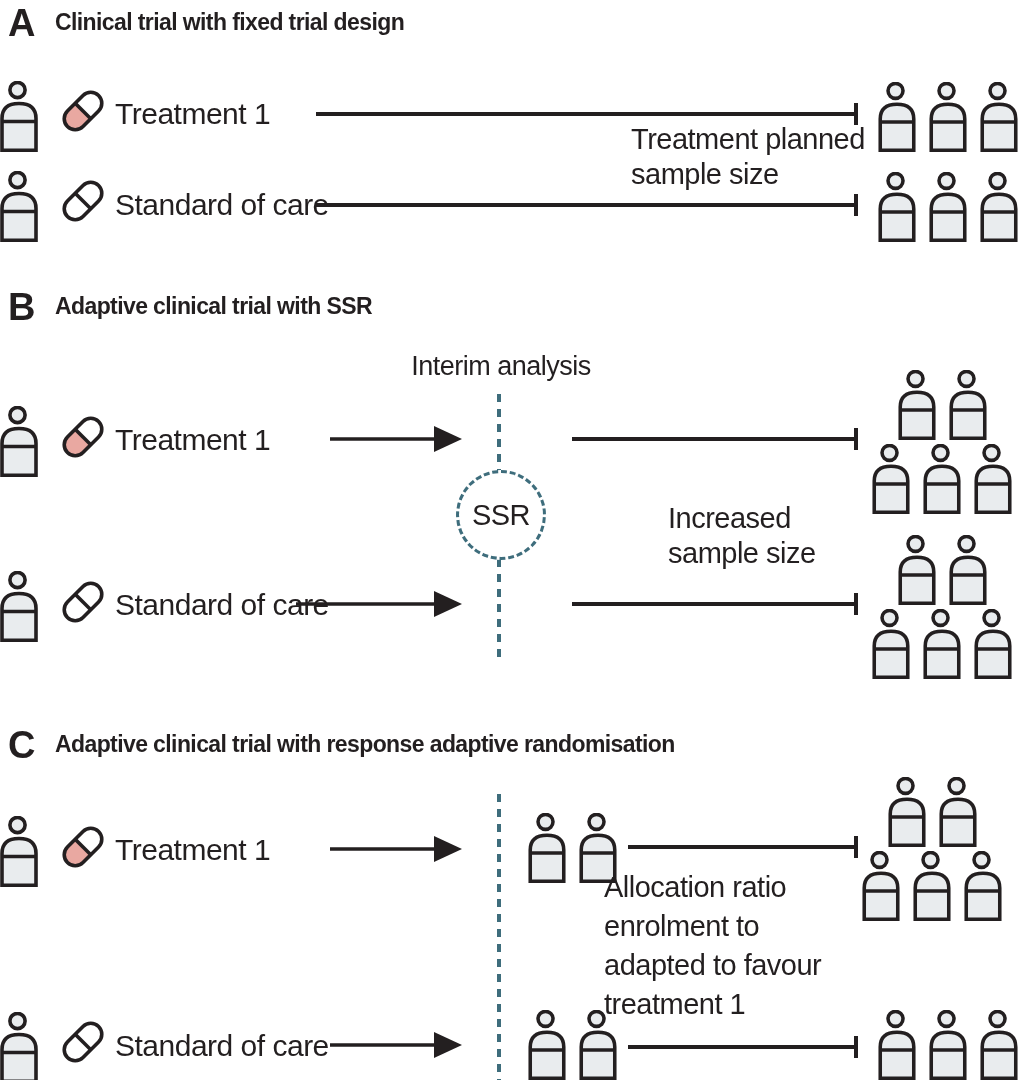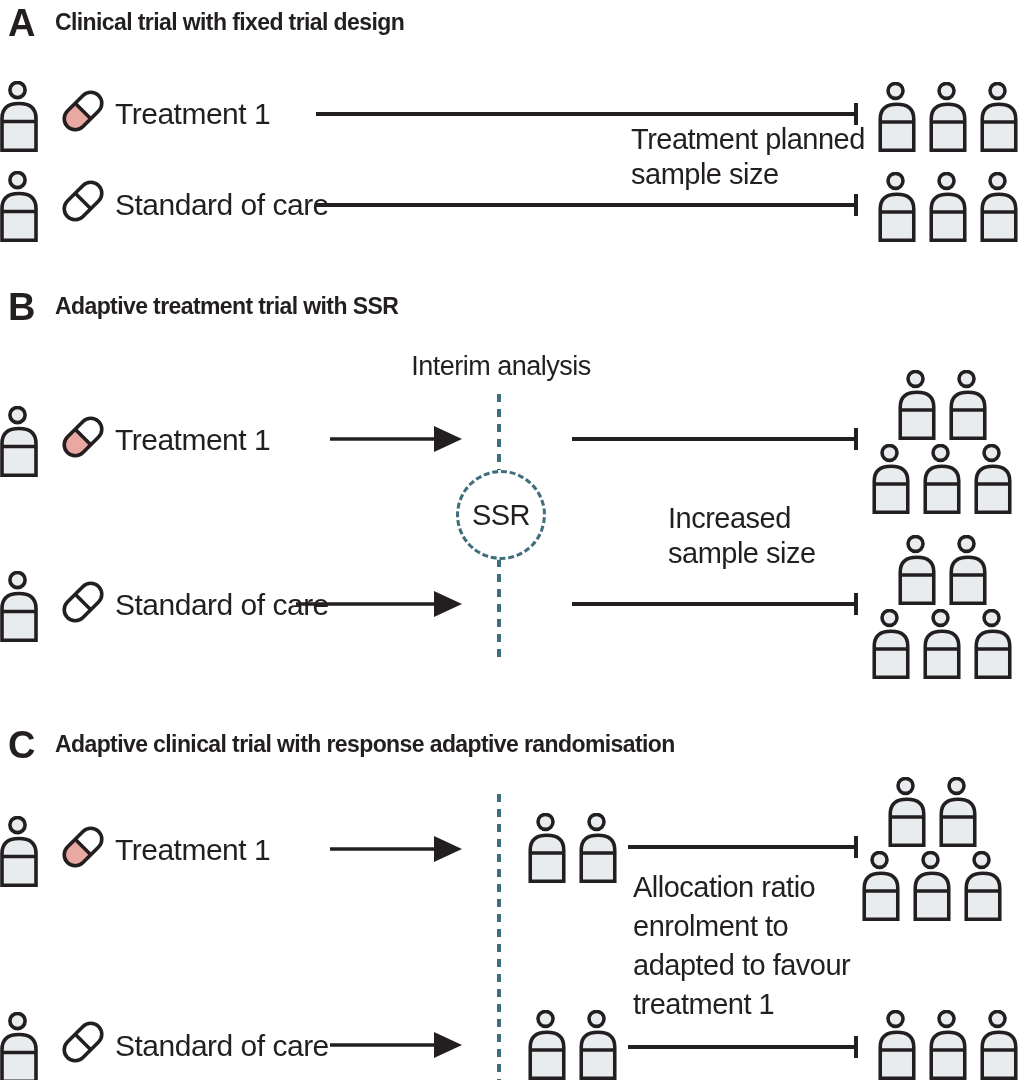--- a/index.html
+++ b/index.html
@@ -129,21 +129,21 @@
             <circle class="fill-person stroke-ink" cx="17.5" cy="9" r="7.6"></circle>
             <path class="fill-person stroke-ink" d="M2 69.2 V37.5 Q2 22.5 19 22.5 Q36 22.5 36 37.5 V69.2 Z"></path>
             <line class="stroke-ink" x1="2" y1="40.5" x2="36" y2="40.5"></line>
           </svg>
         </div>
       </div>
   </div>
 
   <div class="panel">
     <div class="abs panel-letter" style="left:8px;top:288px;">B</div>
-    <div class="abs panel-title" style="left:55px;top:293px;">Adaptive treatment trial with SSR</div>
+    <div class="abs panel-title" style="left:55px;top:293px;">Adaptive clinical trial with SSR</div>
     <div class="abs label" style="left:401px;top:351px;width:200px;text-align:center;font-size:27px;">Interim analysis</div>
     <div class="abs vdash" style="left:497px;top:394px;height:268px;"></div>
 
     <div class="abs subject" style="left:0;top:406px;">
         <svg class="person-svg" viewBox="0 0 38 71">
           <circle class="fill-person stroke-ink" cx="17.5" cy="9" r="7.6"></circle>
           <path class="fill-person stroke-ink" d="M2 69.2 V37.5 Q2 22.5 19 22.5 Q36 22.5 36 37.5 V69.2 Z"></path>
           <line class="stroke-ink" x1="2" y1="40.5" x2="36" y2="40.5"></line>
         </svg>
       </div>
@@ -317,21 +317,21 @@
             <line class="stroke-ink" x1="2" y1="40.5" x2="36" y2="40.5"></line>
           </svg>
           <svg class="person-svg" viewBox="0 0 38 71">
             <circle class="fill-person stroke-ink" cx="17.5" cy="9" r="7.6"></circle>
             <path class="fill-person stroke-ink" d="M2 69.2 V37.5 Q2 22.5 19 22.5 Q36 22.5 36 37.5 V69.2 Z"></path>
             <line class="stroke-ink" x1="2" y1="40.5" x2="36" y2="40.5"></line>
           </svg>
         </div>
       </div>
 
-    <div class="abs annot annot-c" style="left:633px;top:868px;">
+    <div class="abs annot annot-c" style="left:604px;top:868px;">
       <div>Allocation ratio</div>
       <div>enrolment to</div>
       <div>adapted to favour</div>
       <div>treatment 1</div>
     </div>
 
     <div class="abs subject" style="left:0;top:1012px;">
         <svg class="person-svg" viewBox="0 0 38 71">
           <circle class="fill-person stroke-ink" cx="17.5" cy="9" r="7.6"></circle>
           <path class="fill-person stroke-ink" d="M2 69.2 V37.5 Q2 22.5 19 22.5 Q36 22.5 36 37.5 V69.2 Z"></path>

